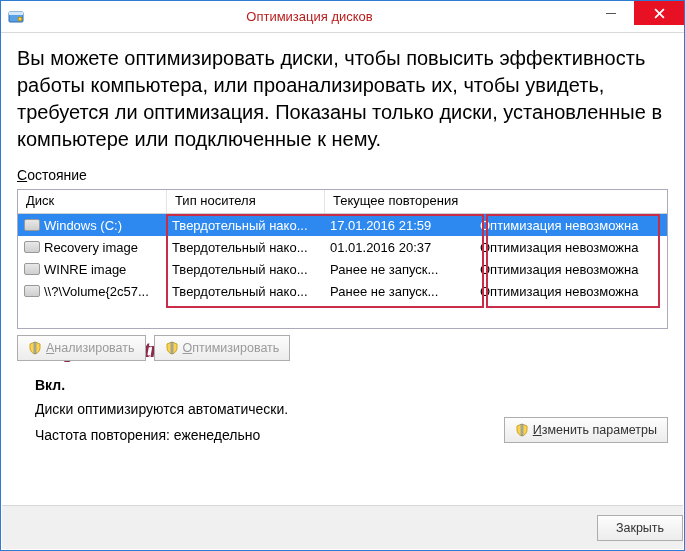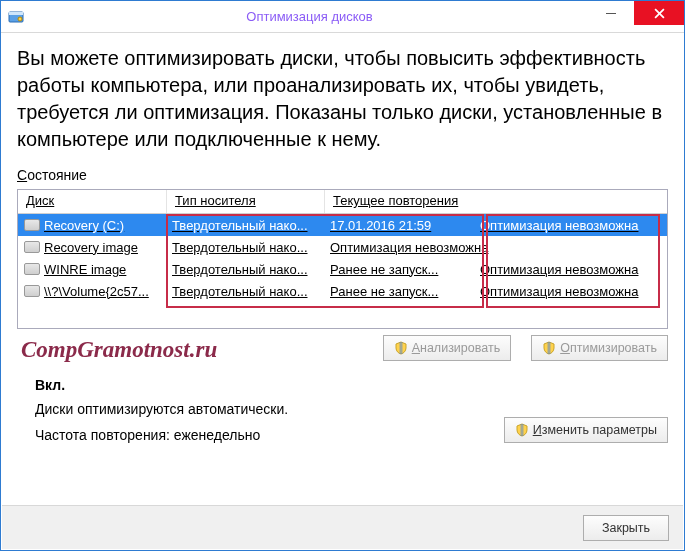--- a/index.html
+++ b/index.html
@@ -17,59 +17,59 @@
   .titlebar {
     height: 32px;
     background: #fff;
     display: flex;
     align-items: center;
     padding-left: 6px;
     border-bottom: 1px solid #d9d9d9;
     position: relative;
   }
   .titlebar .icon-slot { width:18px; height:18px; margin-right:6px; display:flex; align-items:center; justify-content:center;}
-  .titlebar .title { flex:1; text-align:center; font-size:13px; color:#8b5cf6; }
+  .titlebar .title { flex:1; text-align:center; font-size:13px; color:#b91c1c; }
   .win-btns { display:flex; height:100%; }
   .win-btn { width:46px; height:24px; display:flex; align-items:center; justify-content:center; font-family:Arial; font-size:13px; color:#555; }
   .win-btn.close { background:#e81123; color:#fff; width:50px; height:24px; }
   .dash { width:10px; height:1px; background:#555;}
   .body { padding: 12px 16px 10px 16px; }
   .desc { line-height:1.35; font-size:20px; color:#000; margin-bottom:14px;}
   .section-label { font-size:14px; margin-bottom:6px;}
-  .grid-wrap { border:1px solid #aab; position:relative; height:140px; overflow:hidden;text-decoration:underline; }
+  .grid-wrap { border:1px solid #aab; position:relative; height:140px; overflow:hidden; }
   .grid-head { display:flex; height:24px; border-bottom:1px solid #d0d0d0; background:#fff; }
   .gh { padding:3px 8px 3px 8px; font-size:13px; white-space:nowrap; overflow:hidden; text-overflow:clip; position:relative;}
   .gh + .gh { border-left:1px solid #e4e4e4;}
   .col0{width:148px;}
   .col1{width:158px;}
   .col2{width:150px;}
   .col3{width:188px;}
   .row { display:flex; height:22px; align-items:center; }
   .cell { padding:0 6px; font-size:13px; white-space:nowrap; overflow:hidden; text-overflow:ellipsis; display:flex; align-items:center;}
   .row.sel { background:#2d89ef; color:#fff; }
   .drive-ico { width:16px; height:12px; margin-right:4px; display:inline-block; background:linear-gradient(#e8e8e8,#cfcfcf); border:1px solid #999; border-radius:2px; flex-shrink:0;}
   .highlight-box { position:absolute; border:2px solid #c72c48; pointer-events:none; }
   .hb1 { top:24px; left:148px; width:318px; height:94px;}
   .hb2 { top:24px; left:468px; width:174px; height:94px;}
   .watermark { color:#8b2a4a; font-style:italic; font-family:"Comic Sans MS", cursive; font-size:23px; margin:8px 0 14px 4px; font-weight:700;}
-  .btn-row { display:flex; gap:20px; justify-content:flex-end; margin-top:-42px; margin-bottom:16px;}
+  .btn-row { display:flex; gap:8px; justify-content:flex-start; margin-top:-42px; margin-bottom:16px;}
   .wbtn {
     min-width:110px; height:26px;
     border:1px solid #adadad; background:linear-gradient(#fdfdfd,#ececec);
     display:flex; align-items:center; justify-content:center;
     font-size:12.5px; padding:0 10px; gap:4px; color:#333;
   }
   .wbtn.disabled { color:#9a9a9a;}
   .shield { width:14px; height:14px; display:inline-block;}
   .sched-title { font-size:14px; margin:8px 0 10px 0;}
   .sched-body { padding-left:18px; position:relative;}
   .sched-on { font-weight:700; font-size:14px; margin-bottom:8px;}
   .sched-line { font-size:14px; margin-bottom:10px;}
   .change-btn-row{ display:flex; justify-content:flex-end; margin-top:-36px; margin-bottom:14px;}
-  .footer { position:absolute; bottom:1px; left:1px; right:1px; height:44px; background:#f0f0f0; border-top:1px solid #d8d8d8; display:flex; align-items:center; justify-content:flex-end; padding-right:14px;}
+  .footer { position:absolute; bottom:1px; left:1px; right:1px; height:44px; background:#f0f0f0; border-top:1px solid #d8d8d8; display:flex; align-items:center; justify-content:flex-end; }
   .footer .wbtn{ min-width:86px;}
   u.acc { text-decoration:underline; }
   .window{position:relative;}
 </style>
 </head>
 <body>
 
 <div class="window">
 
   <div class="titlebar">
@@ -102,32 +102,33 @@
     <div class="grid-wrap">
       <div class="grid-head">
         <div class="gh col0">Диск</div>
         <div class="gh col1">Тип носителя</div>
         <div class="gh col3">Текущее повторения</div>
       </div>
 
       <div class="row sel">
         <div class="cell col0">
             <span class="drive-ico"></span>
-            <span>Recovery (C:)</span>
+            <span>Windows (C:)</span>
           </div>
         <div class="cell col1">Твердотельный нако...</div>
         <div class="cell col2">17.01.2016 21:59</div>
         <div class="cell col3">Оптимизация невозможна</div>
       </div>
       <div class="row">
         <div class="cell col0">
             <span class="drive-ico"></span>
             <span>Recovery image</span>
           </div>
         <div class="cell col1">Твердотельный нако...</div>
+        <div class="cell col2">01.01.2016 20:37</div>
         <div class="cell col3">Оптимизация невозможна</div>
       </div>
       <div class="row">
         <div class="cell col0">
             <span class="drive-ico"></span>
             <span>WINRE image</span>
           </div>
         <div class="cell col1">Твердотельный нако...</div>
         <div class="cell col2">Ранее не запуск...</div>
         <div class="cell col3">Оптимизация невозможна</div>

